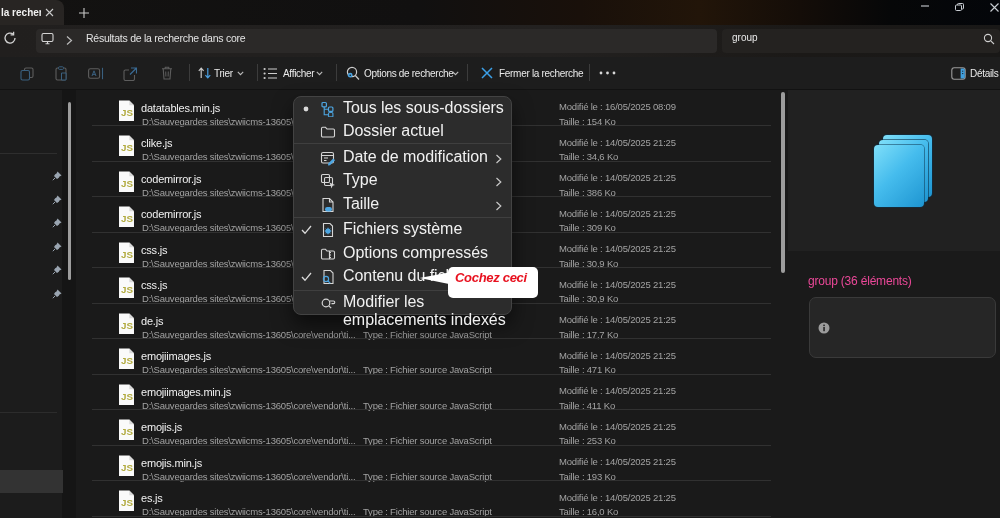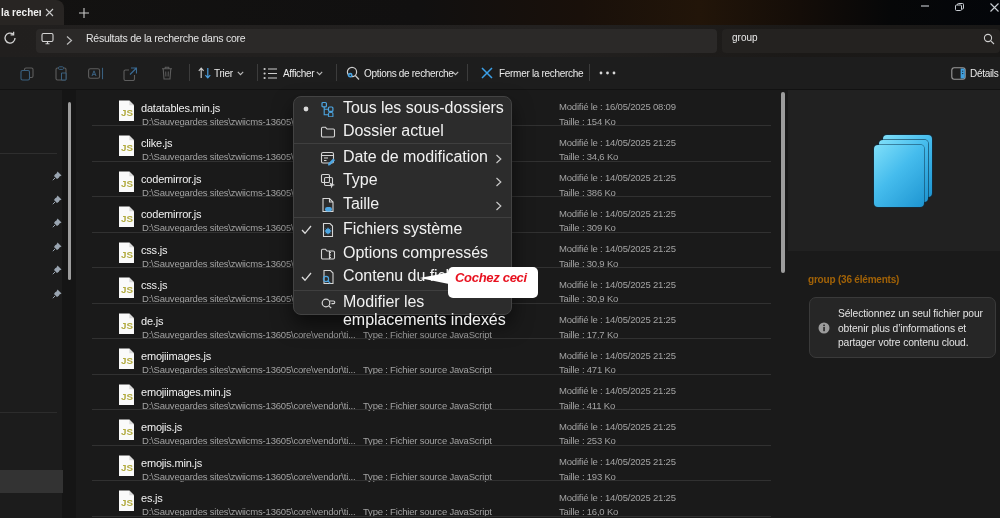--- a/index.html
+++ b/index.html
@@ -42,21 +42,21 @@
     border:1px solid #434343; border-radius:8px; box-shadow:0 10px 20px rgba(0,0,0,.55); z-index:20; }
   .mi { position:absolute; left:0; width:217px; height:24px; }
   .mi .lbl { position:absolute; left:49px; top:2px; font-size:16px; color:#f1f1f1; letter-spacing:-0.05px; }
   .msep { position:absolute; left:0; width:217px; height:1px; background:#3f3f3f; }
   .chev { position:absolute; left:201px; top:8px; }
   
   #bubble { left:448px; top:267px; width:90px; height:31px; background:#ffffff; border-radius:5px; z-index:30; }
   #bubble .btxt { position:absolute; left:7px; top:3px; font-size:13px; font-weight:bold; font-style:italic; color:#e8111f; letter-spacing:-0.3px; white-space:nowrap; }
   #tail { left:419px; top:270px; z-index:30; }
   
-  #grouptitle { left:808px; top:273.5px; font-size:10px; font-weight:bold; color:#a16207; letter-spacing:-0.2px; }
+  #grouptitle { left:808px; top:273.5px; font-size:12px; font-weight:normal; color:#ec4899; letter-spacing:-0.2px; }
   #infocard { left:809px; top:297px; width:187px; height:61px; background:#262626; border:1px solid #3a3a3a; border-radius:7px; }
   #infotext { left:838px; top:307px; font-size:10.3px; line-height:14.7px; color:#e3e3e3; letter-spacing:-0.12px; }
 </style>
 </head>
 <body>
 <div id="stage">
 
   <div class="abs" id="titlebar"></div>
   <div class="abs" id="tab">
       <div class="t">la recherche</div>
@@ -338,21 +338,20 @@
   <div class="abs" style="left:883px;top:135px;width:49px;height:62px;border-radius:4px;background:linear-gradient(135deg,#7fdff9 0%,#45bced 45%,#1e95d1 100%);box-shadow:0 0 0 1px rgba(12,50,75,0.55)"></div>
   <div class="abs" style="left:878.5px;top:140px;width:49px;height:62px;border-radius:4px;background:linear-gradient(135deg,#7fdff9 0%,#45bced 45%,#1e95d1 100%);box-shadow:0 0 0 1px rgba(12,50,75,0.6)"></div>
   <div class="abs" style="left:874px;top:145px;width:49.5px;height:62px;border-radius:4px;background:linear-gradient(135deg,#7fdff9 0%,#45bced 45%,#1e95d1 100%);box-shadow:0 0 0 1px rgba(12,50,75,0.5)"></div>
   <div class="abs" id="grouptitle">group (36 éléments)</div>
   <div class="abs" id="infocard"></div>
   <svg class="abs" style="left:818px;top:322px;z-index:5" width="12" height="12" viewBox="0 0 12 12">
       <circle cx="6" cy="6" r="5.5" fill="#9c9c9c"></circle>
       <rect x="5.3" y="5" width="1.5" height="4.2" fill="#1f1f1f"></rect>
       <rect x="5.3" y="2.6" width="1.5" height="1.5" fill="#1f1f1f"></rect>
     </svg>
-  <div class="abs" id="infotext">Sélectionnez un seul fichier pour<br>obtenir plus d’informations et<br>partager votre contenu cloud.</div>
 
   <div class="abs" style="left:0;top:153px;width:57px;height:1px;background:#2e2e2e"></div>
   <div class="abs" style="left:0;top:412px;width:57px;height:1px;background:#2c2c2c"></div>
   <div class="abs" style="left:0;top:470px;width:63px;height:23px;background:#333333"></div>
   <div class="abs" style="left:67.5px;top:102px;width:3.5px;height:178px;background:#9d9d9d;border-radius:2px"></div>
   <svg class="abs" style="left:52px;top:171.0px" width="10" height="10" viewBox="0 0 10 10">
       <path d="M5.5 0.5 L9.5 4.5 L7.5 5.5 L6.8 6.8 L5 8 L2 5 L3.2 3.2 L4.5 2.5 Z" fill="#9aa5b1"></path>
       <path d="M3 7 L0.8 9.2" stroke="#9aa5b1" stroke-width="1"></path>
     </svg>
   <svg class="abs" style="left:52px;top:194.5px" width="10" height="10" viewBox="0 0 10 10">

